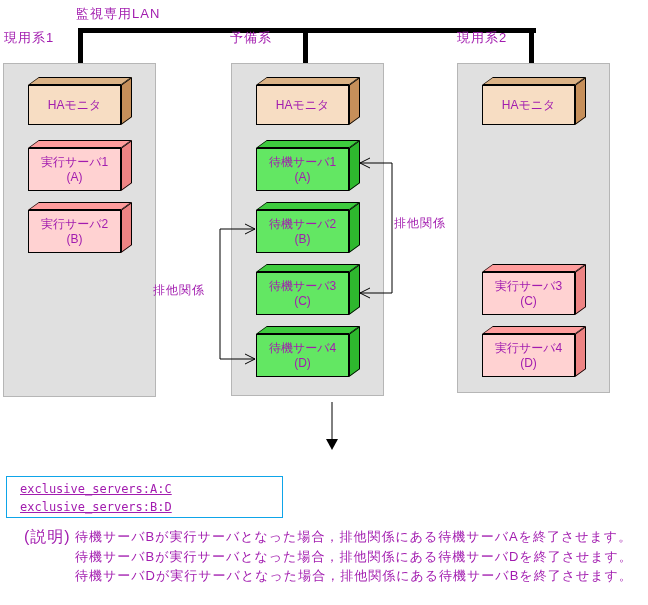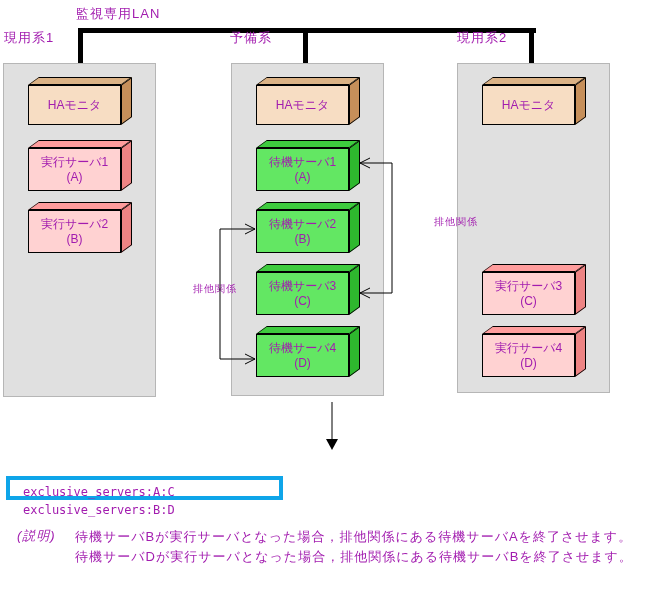--- a/index.html
+++ b/index.html
@@ -33,27 +33,27 @@
     display:flex;flex-direction:column;align-items:center;justify-content:center;
     font-size:12px;line-height:15px;text-align:center;white-space:nowrap;
   }
   .box3d.h40{height:48px}.box3d.h40 .face-front,.box3d.h40 .face-side{height:40px}
   .box3d.h43{height:37px}.box3d.h43 .face-front,.box3d.h43 .face-side{height:43px}
   .tan  .face-front{background:#f7ddc3}.tan  .face-top{background:#dbb285}.tan  .face-side{background:#c68f5a}
   .green .face-front{background:#63e763}.green .face-top{background:#3ecb3e}.green .face-side{background:#2eb82e}
   .pink .face-front{background:#ffd2d2}.pink .face-top{background:#ff9d9d}.pink .face-side{background:#ee8484}
   
   svg.overlay{position:absolute;left:0;top:0;pointer-events:none;}
-  .rel-label{position:absolute;font-size:10px;letter-spacing:1px;white-space:nowrap;margin-left:40px;}
+  .rel-label{position:absolute;font-size:12px;letter-spacing:1px;white-space:nowrap;}
   
   .def-heading{position:absolute;left:4px;top:452px;font-size:12px;letter-spacing:0.5px;white-space:nowrap;}
-  .def-box{position:absolute;left:6px;top:476px;width:277px;height:24px;border:4px solid #0ea5e9;background:#fff;box-sizing:border-box;}
+  .def-box{position:absolute;left:6px;top:476px;width:277px;height:42px;border:1px solid #0ea5e9;background:#fff;box-sizing:border-box;text-decoration:underline;}
   .def-box .code{font-family:"DejaVu Sans Mono","Liberation Mono",monospace;font-size:12px;line-height:18px;padding-left:13px;white-space:nowrap;}
   .def-box .code:first-child{padding-top:3px;}
-  .note-label{position:absolute;left:17px;top:527px;font-size:13px;letter-spacing:1px;white-space:nowrap;font-style:italic;}
+  .note-label{position:absolute;left:24px;top:527px;font-size:16px;letter-spacing:1px;white-space:nowrap;}
   .notes{position:absolute;left:75px;top:527px;font-size:13px;letter-spacing:1px;line-height:19.5px;white-space:nowrap;}
 </style>
 </head>
 <body>
 
 <div class="canvas">
 
   <div class="lan-label">監視専用LAN</div>
   <div class="lan-bar"></div>
   <div class="lan-drop" style="left:78px"></div>
@@ -173,16 +173,17 @@
     <polygon points="326,439 338,439 332,450" fill="#000"></polygon>
   </svg>
 
   <div class="def-box">
     <div class="code">exclusive_servers:A:C</div>
     <div class="code">exclusive_servers:B:D</div>
   </div>
   <div class="note-label">(説明)</div>
   <div class="notes">
     <div>待機サーバBが実行サーバとなった場合，排他関係にある待機サーバAを終了させます。</div>
+    <div>待機サーバBが実行サーバとなった場合，排他関係にある待機サーバDを終了させます。</div>
     <div>待機サーバDが実行サーバとなった場合，排他関係にある待機サーバBを終了させます。</div>
   </div>
 
 </div>
 
 </body></html>

